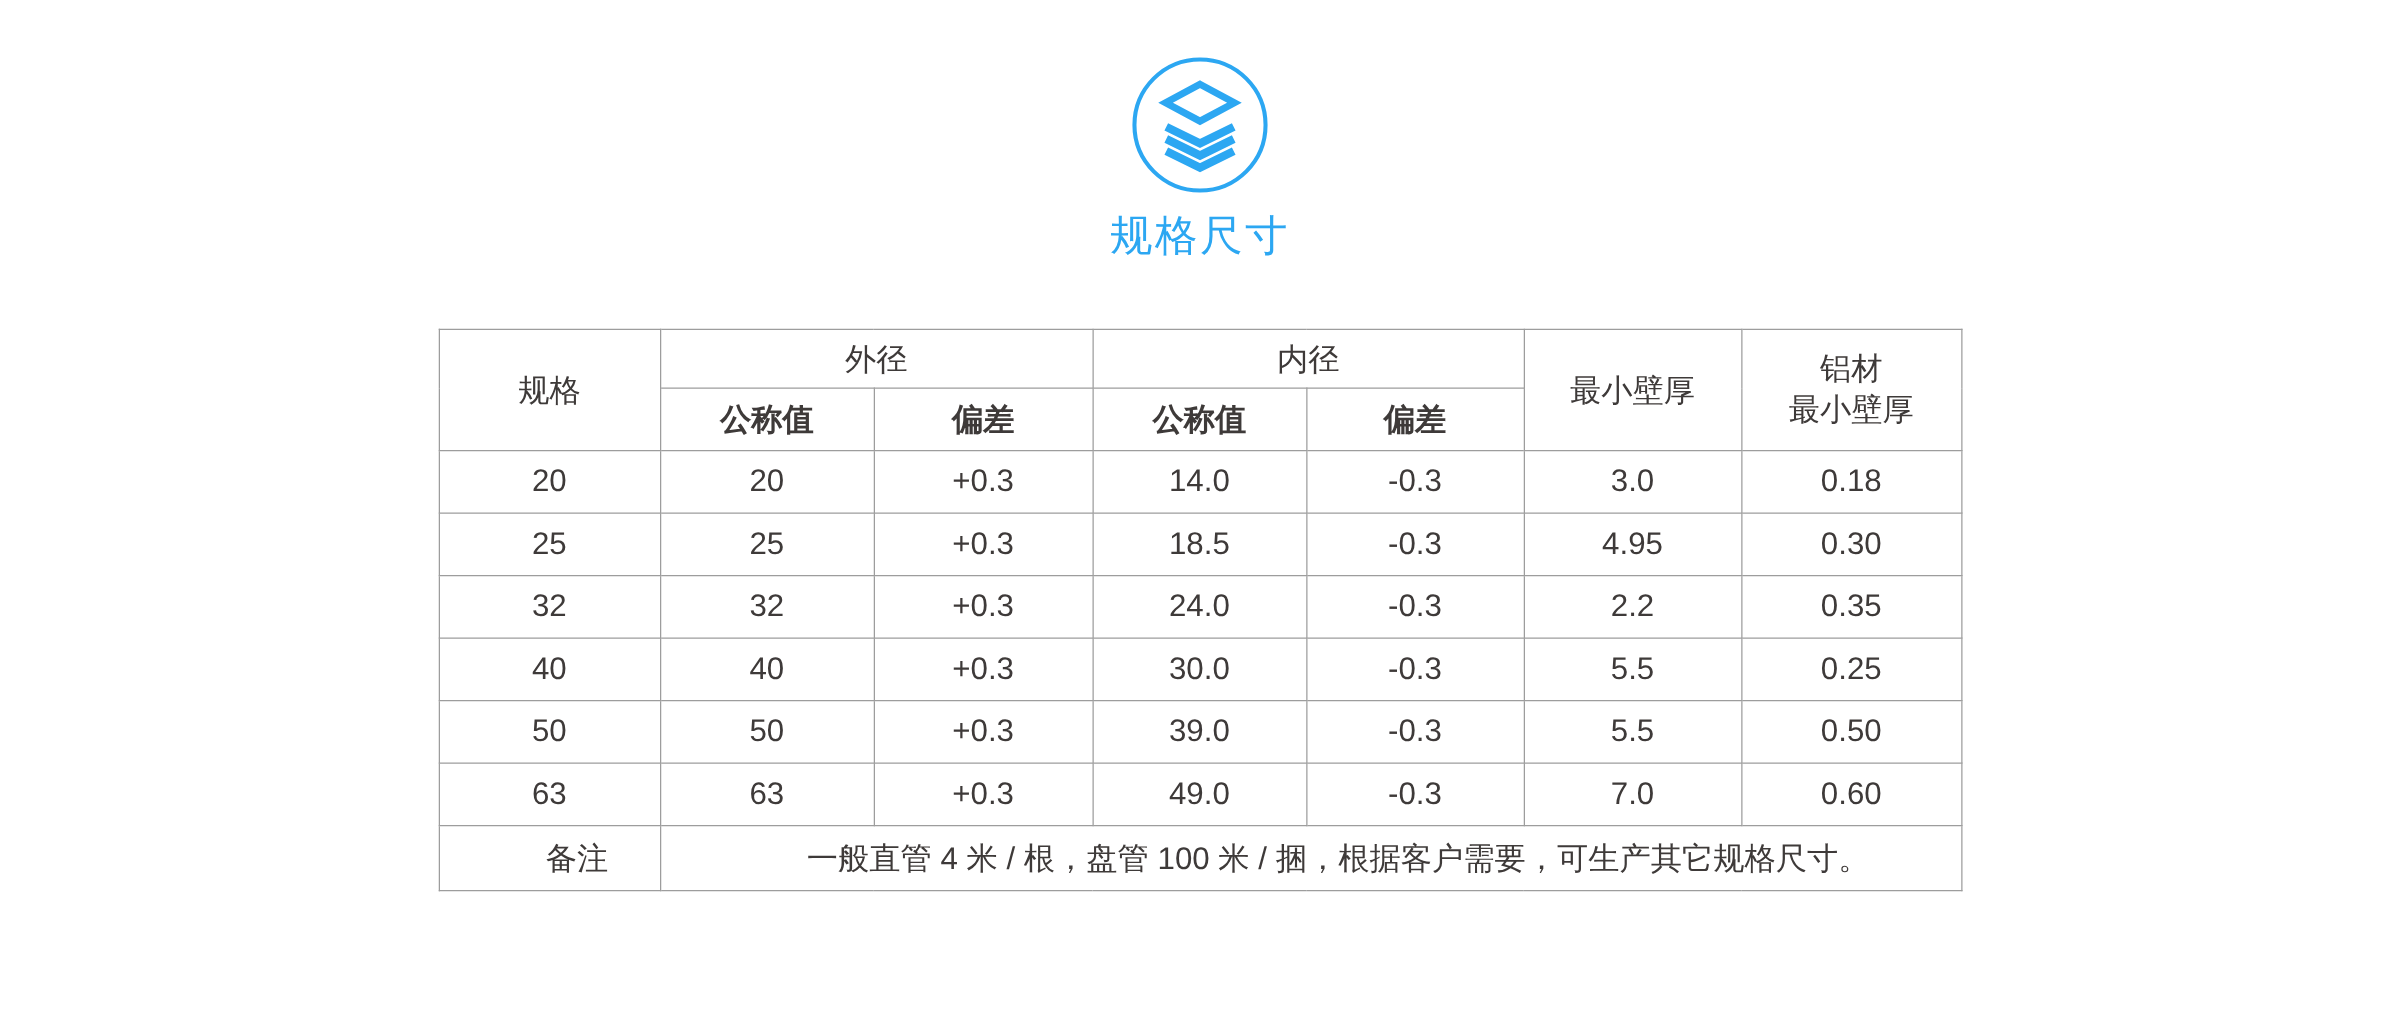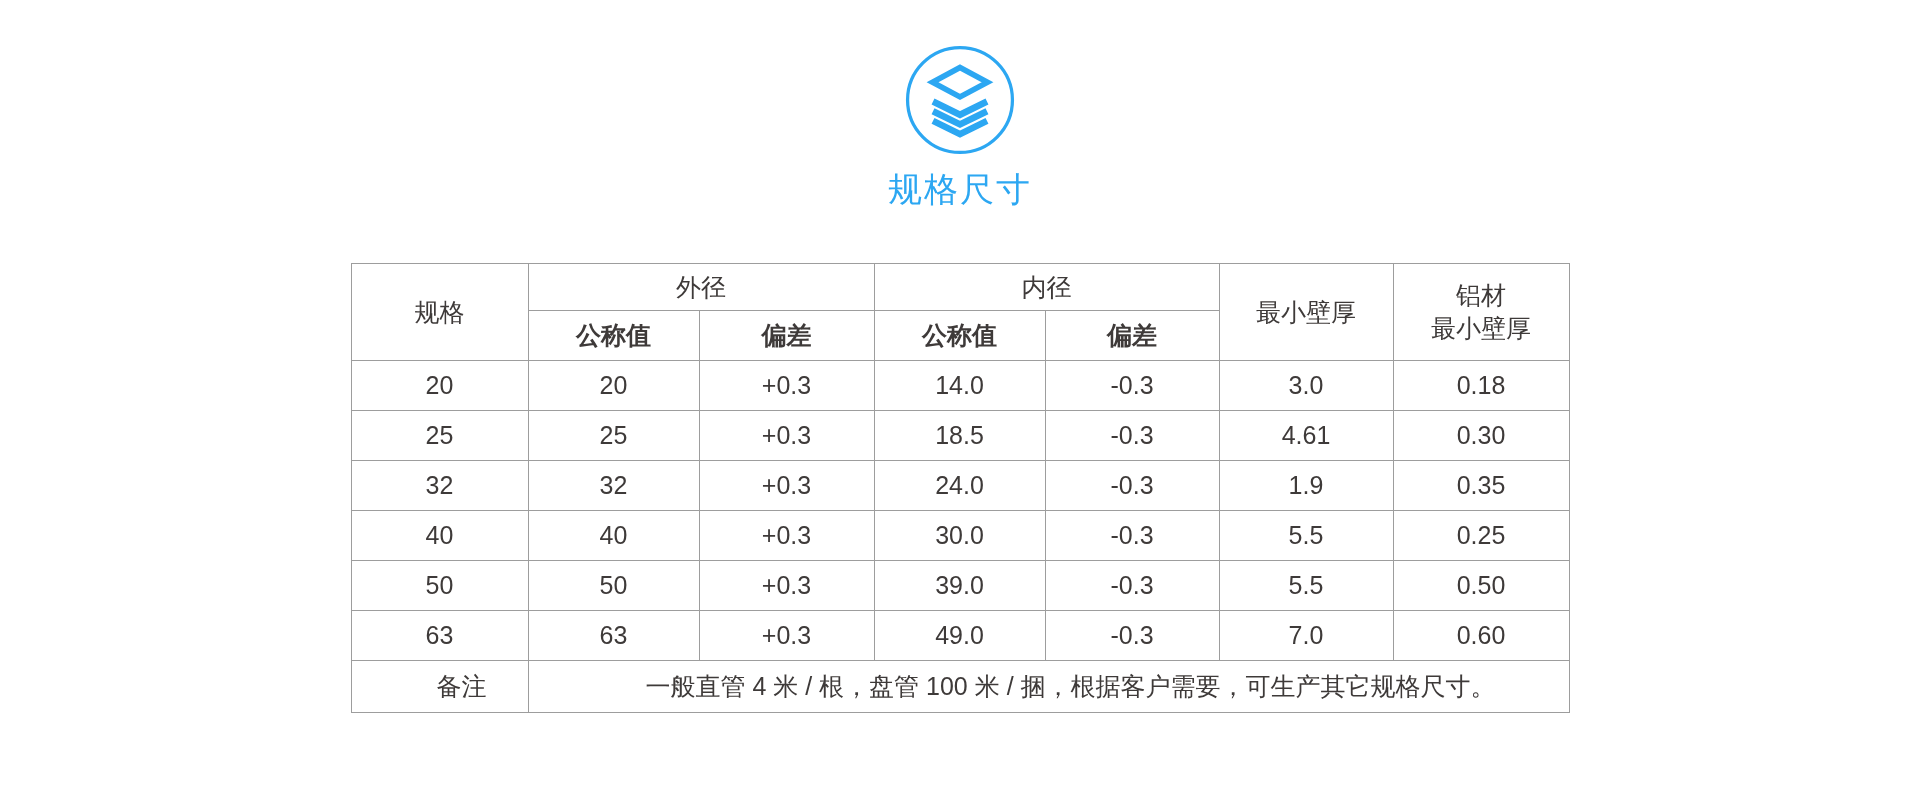--- a/index.html
+++ b/index.html
@@ -102,30 +102,30 @@
         <td>-0.3</td>
         <td>3.0</td>
         <td>0.18</td>
       </tr>
       <tr class="drow">
         <td>25</td>
         <td>25</td>
         <td>+0.3</td>
         <td>18.5</td>
         <td>-0.3</td>
-        <td>4.61</td>
+        <td>4.95</td>
         <td>0.30</td>
       </tr>
       <tr class="drow">
         <td>32</td>
         <td>32</td>
         <td>+0.3</td>
         <td>24.0</td>
         <td>-0.3</td>
-        <td>1.9</td>
+        <td>2.2</td>
         <td>0.35</td>
       </tr>
       <tr class="drow">
         <td>40</td>
         <td>40</td>
         <td>+0.3</td>
         <td>30.0</td>
         <td>-0.3</td>
         <td>5.5</td>
         <td>0.25</td>

